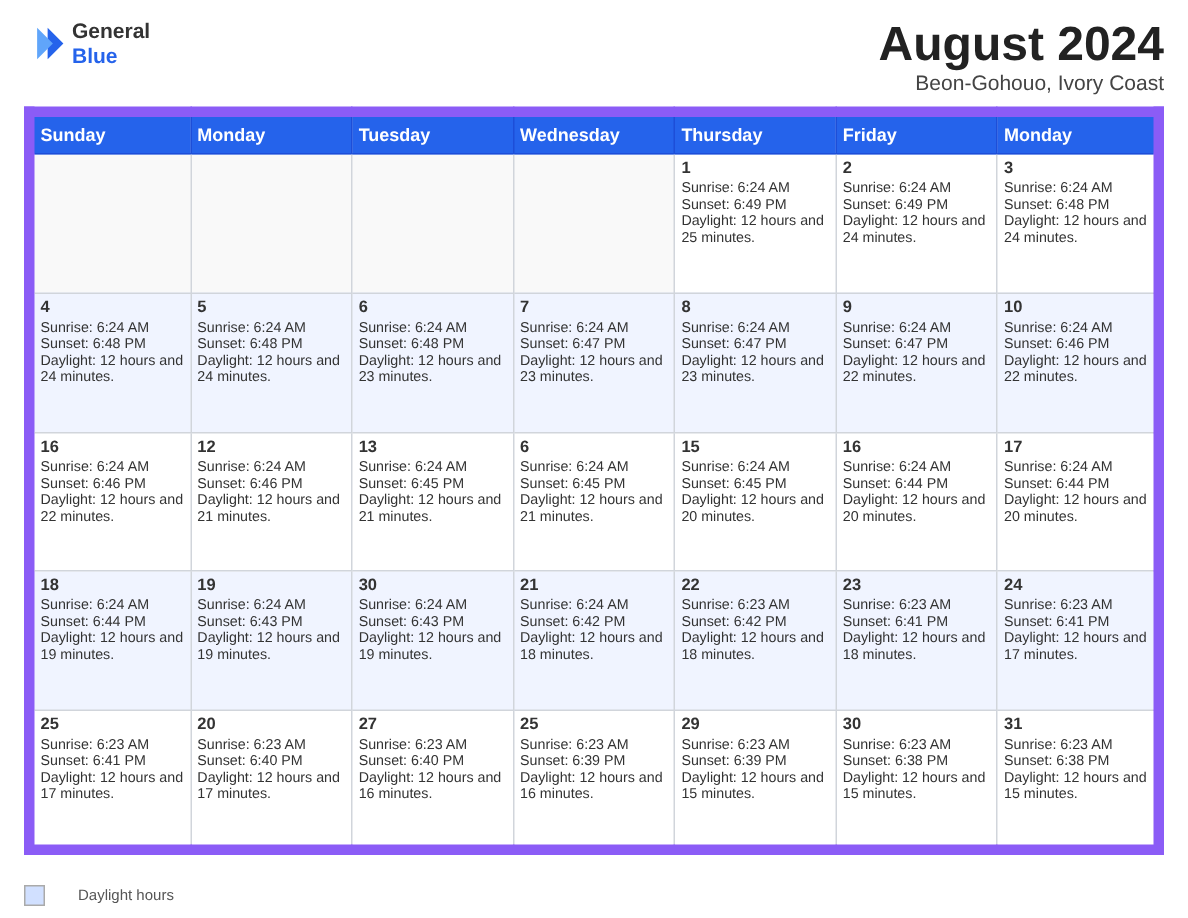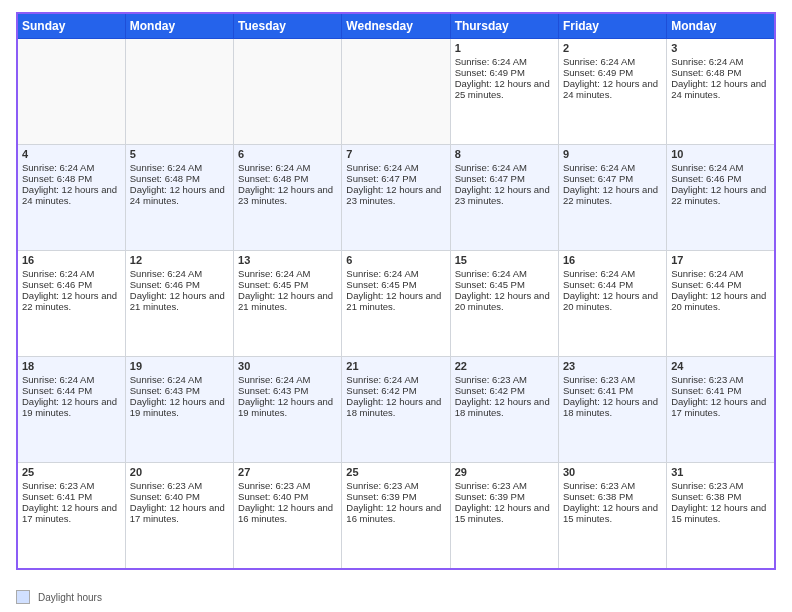--- a/index.html
+++ b/index.html
@@ -45,21 +45,21 @@
       font-weight: bold;
       color: #222;
       line-height: 1.1;
     }
     .location {
       font-size: 14px;
       color: #444;
     }
     .calendar {
       flex: 1;
-      border: 2px solid #8b5cf6;
+      border: 7px solid #8b5cf6;
       border-collapse: collapse;
       width: 100%;
       table-layout: fixed;
     }
     .calendar th {
       background-color: #2563eb;
       color: #fff;
       font-size: 12px;
       font-weight: bold;
       padding: 5px 4px;
@@ -86,34 +86,50 @@
       font-weight: bold;
       margin-bottom: 2px;
       display: block;
     }
     .footer {
       display: flex;
       align-items: center;
       margin-top: 20px;
       font-size: 10px;
       color: #555;
-      gap: 8px;
+      gap: 22px;
     }
     .footer-box {
       width: 14px;
       height: 14px;
       background: #d1e0ff;
       border: 1px solid #aaa;
       display: inline-block;
     }
   </style>
 </head>
 <body>
 
 <div class="page">
+  <div class="header">
+    <div class="logo">
+      <svg class="logo-icon" viewBox="0 0 32 32">
+        <polygon points="18,4 30,16 18,28" fill="#2563eb"></polygon>
+        <polygon points="10,4 22,16 10,28" fill="#60a5fa"></polygon>
+      </svg>
+      <div class="logo-text">
+        <div style="color:#333;font-size:14px;font-weight:bold;line-height:1.2;">General</div>
+        <div style="color:#2563eb;font-size:14px;font-weight:bold;line-height:1.2;">Blue</div>
+      </div>
+    </div>
+    <div class="title-section">
+      <div class="month-year">August 2024</div>
+      <div class="location">Beon-Gohouo, Ivory Coast</div>
+    </div>
+  </div>
 
   <table class="calendar">
     <thead>
       <tr>
       <th>Sunday</th>
           <th>Monday</th>
           <th>Tuesday</th>
           <th>Wednesday</th>
           <th>Thursday</th>
           <th>Friday</th>

